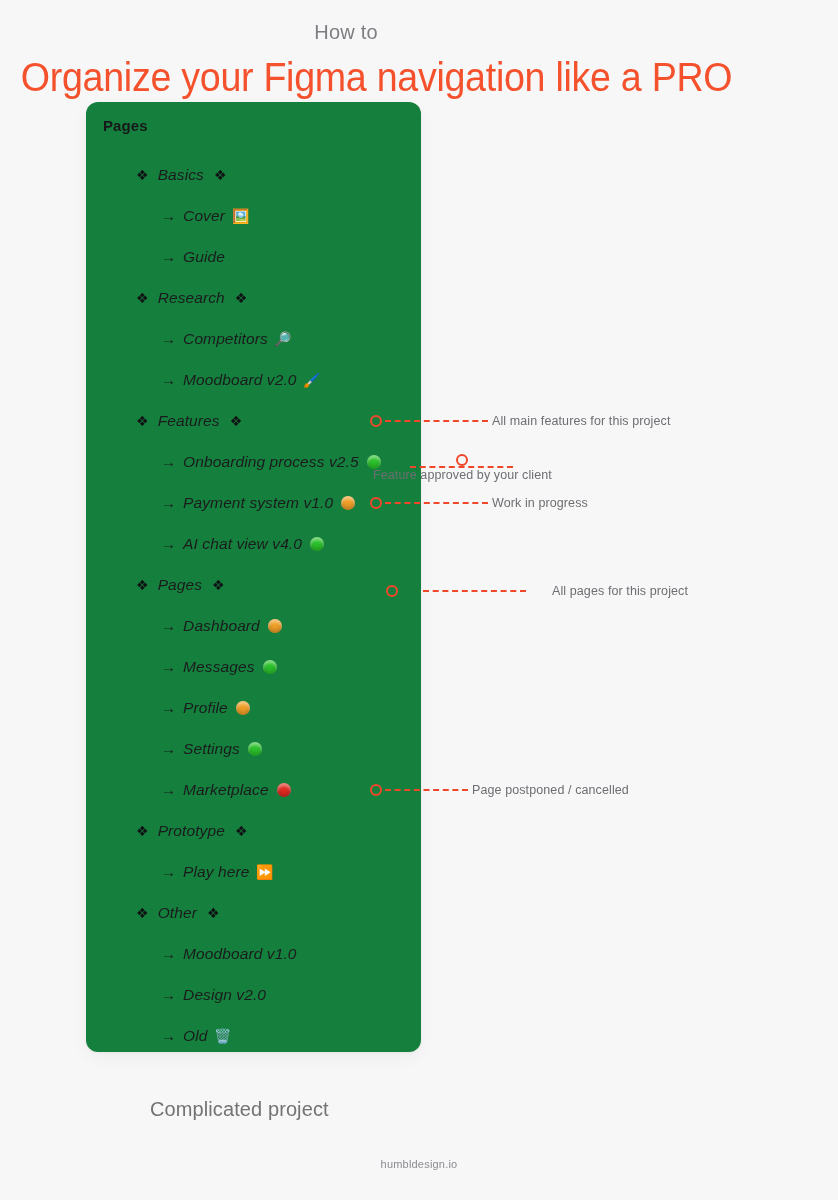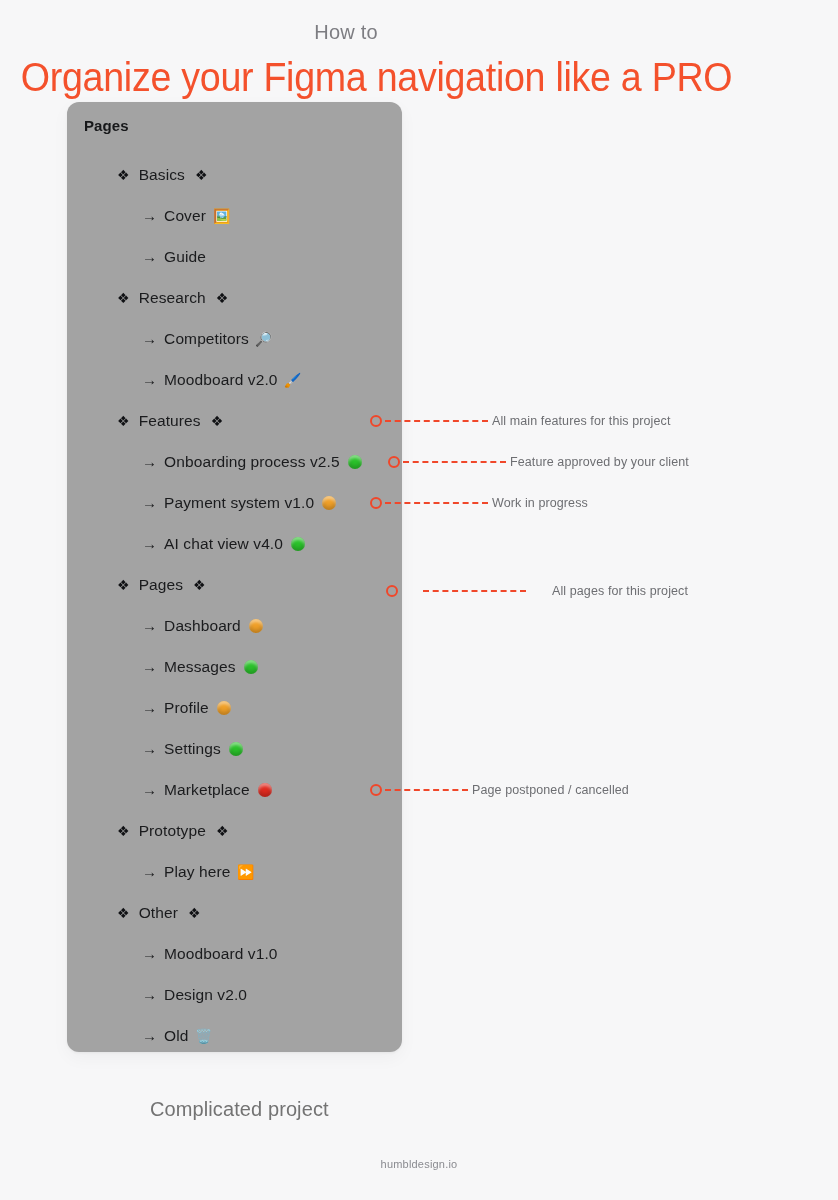--- a/index.html
+++ b/index.html
@@ -43,25 +43,25 @@
   }
 
   
   .stage {
     position: relative;
     width: 838px;
     height: 980px;
   }
   .card {
     position: absolute;
-    left: 67px;
+    left: 86px;
     top: 0px;
     width: 335px;
     height: 950px;
-    background: #a3a3a3;
+    background: #15803d;
     border-radius: 12px;
     box-shadow: 0 1px 3px rgba(16,16,20,0.05), 0 6px 18px rgba(16,16,20,0.04);
     box-sizing: border-box;
     overflow: hidden;
   }
   .card-title {
     position: absolute;
     left: 17px;
     top: 15px;
     font-size: 15px;
@@ -96,21 +96,21 @@
     line-height: 1;
     color: #101114;
   }
   .diamond.left { margin-right: 9px; }
   .diamond.right { margin-left: 10px; }
   .arrow {
     font-size: 15px;
     margin-right: 7px;
     color: #1a1b1d;
   }
-  .label { color: #1a1b1d; }
+  .label { color: #1a1b1d; font-style: italic; }
   .emoji {
     margin-left: 7px;
     font-size: 14px;
     line-height: 1;
   }
   .dot {
     width: 14px;
     height: 14px;
     border-radius: 50%;
     margin-left: 8px;
@@ -288,21 +288,21 @@
           <span class="emoji">🗑️</span>
         </div>
       </div>
   </div>
   <div id="callouts">
       <div class="callout" style="left: 370px; top: 310.5px;">
         <span class="callout-ring"></span>
         <span class="callout-line" style="width: 103px;"></span>
         <span class="callout-text">All main features for this project</span>
       </div>
-      <div class="callout" style="left: 388px; top: 351.5px;">
+      <div class="callout" style="left: 373px; top: 351.5px; flex-direction: column;">
         <span class="callout-ring"></span>
         <span class="callout-line" style="width: 103px;"></span>
         <span class="callout-text">Feature approved by your client</span>
       </div>
       <div class="callout" style="left: 370px; top: 392.5px;">
         <span class="callout-ring"></span>
         <span class="callout-line" style="width: 103px;"></span>
         <span class="callout-text">Work in progress</span>
       </div>
       <div class="callout" style="left: 386px; top: 481px; gap: 22px;">

